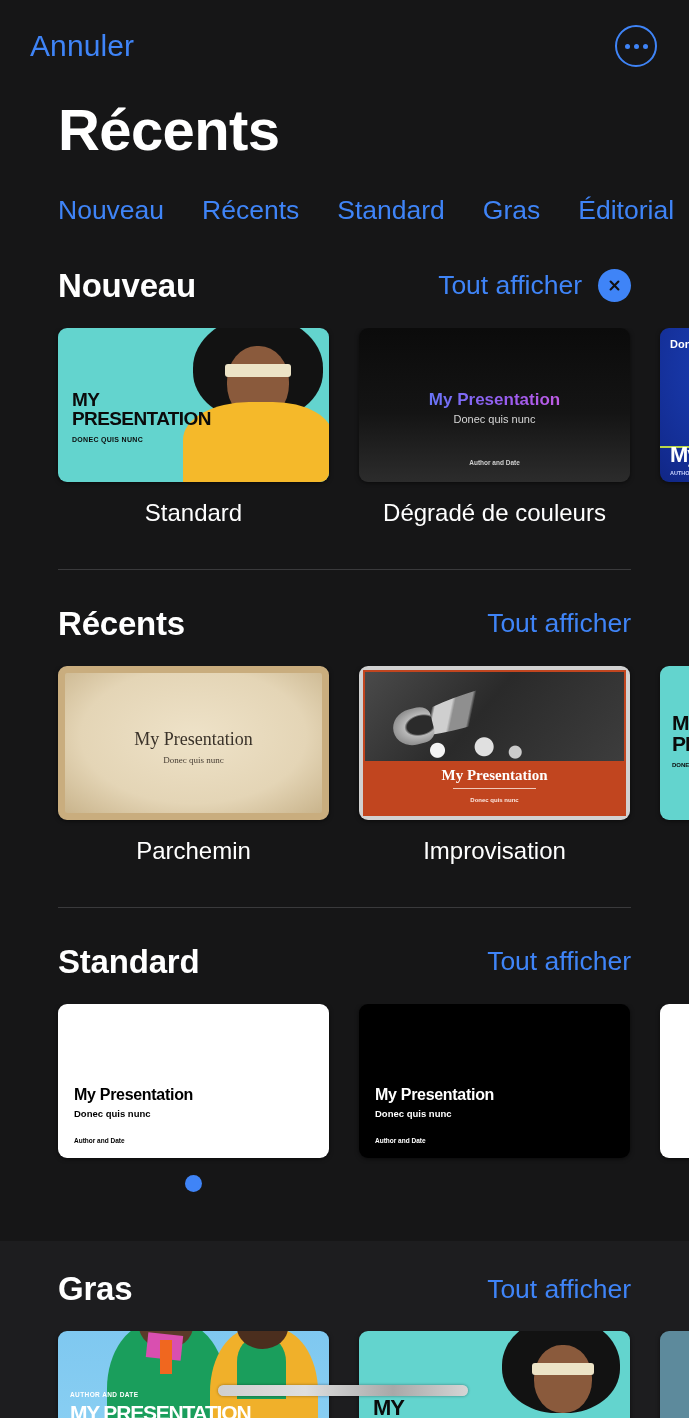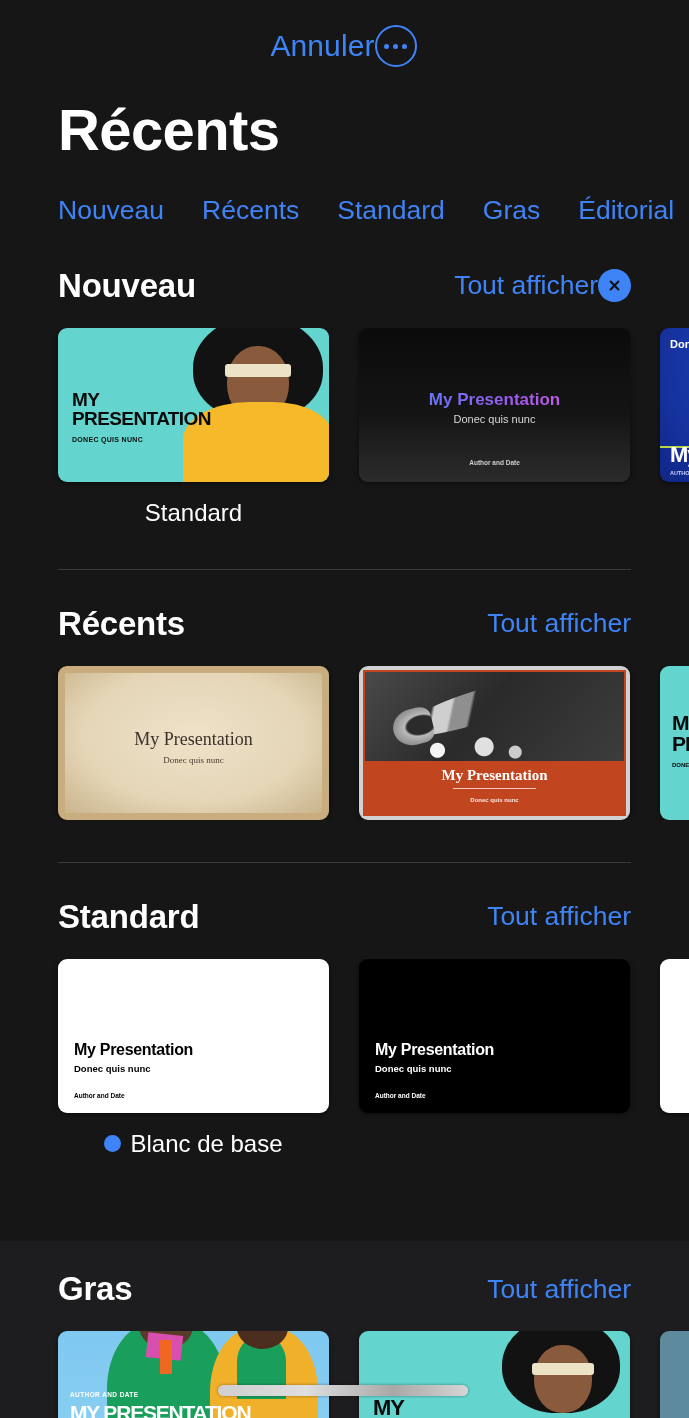--- a/index.html
+++ b/index.html
@@ -10,21 +10,21 @@
     font-family: "Liberation Sans", sans-serif;
     overflow: hidden;
   }
   body { position: relative; }
 
   
   .topbar {
     height: 92px;
     display: flex;
     align-items: center;
-    justify-content: center;
+    justify-content: space-between;
     padding: 0 32px 0 30px;
   }
   .cancel-btn {
     color: #3f84f7;
     font-size: 30px;
     letter-spacing: .1px;
     background: none;
     border: none;
     font-family: inherit;
     cursor: pointer;
@@ -83,20 +83,21 @@
   .section-title {
     font-size: 33px;
     font-weight: bold;
     color: #fff;
     letter-spacing: -0.2px;
   }
   .head-right {
     margin-left: auto;
     display: flex;
     align-items: center;
+    gap: 16px;
   }
   .see-all {
     color: #3f84f7;
     font-size: 26.5px;
     background: none; border: none; padding: 0;
     font-family: inherit; cursor: pointer;
     white-space: nowrap;
   }
   .close-chip {
     width: 33px; height: 33px;
@@ -365,20 +366,23 @@
         <span>Standard</span>
       </div>
     </div>
 
     <div class="card">
       <div class="thumb t-grad">
         <div class="title">My Presentation</div>
         <div class="sub">Donec quis nunc</div>
         <div class="auth">Author and Date</div>
       </div>
+      <div class="caption">
+        <span>Dégradé de couleurs</span>
+      </div>
     </div>
 
     <div class="card partial">
       <div class="thumb t-blue">
         <div class="top">Donec quis nunc</div>
         <div class="bar"></div>
         <div class="big">My Presentation</div>
         <div class="auth">AUTHOR AND DATE</div>
       </div>
     </div>
@@ -393,36 +397,42 @@
     <span class="head-right">
       <button class="see-all">Tout afficher</button>
     </span>
   </div>
 
   <div class="row" style="margin-top:16px;">
     <div class="card">
       <div class="thumb t-parch">
         <div class="title">My Presentation</div>
         <div class="sub">Donec quis nunc</div>
+      </div>
+      <div class="caption">
+        <span>Parchemin</span>
       </div>
     </div>
 
     <div class="card">
       <div class="thumb t-impro">
         <div class="inner">
           <div class="photo">
             <div class="horn"></div>
             <div class="bell"></div>
           </div>
           <div class="band"></div>
           <div class="title">My Presentation</div>
           <div class="rule"></div>
           <div class="sub">Donec quis nunc</div>
         </div>
       </div>
+      <div class="caption">
+        <span>Improvisation</span>
+      </div>
     </div>
 
     <div class="card partial">
       <div class="thumb t-tealp">
         <div class="big">
           <span>MY</span><br>
           <span>PRESENTATION</span>
         </div>
         <div class="sub">DONEC QUIS NUNC</div>
       </div>
@@ -442,21 +452,20 @@
 
   <div class="row" style="margin-top:16px;">
     <div class="card">
       <div class="thumb t-white basic">
         <div class="title">My Presentation</div>
         <div class="sub">Donec quis nunc</div>
         <div class="auth">Author and Date</div>
       </div>
       <div class="caption">
         <span class="dot"></span>
-        <span>Blanc de base</span>
       </div>
     </div>
 
     <div class="card">
       <div class="thumb t-black basic">
         <div class="title">My Presentation</div>
         <div class="sub">Donec quis nunc</div>
         <div class="auth">Author and Date</div>
       </div>
     </div>

